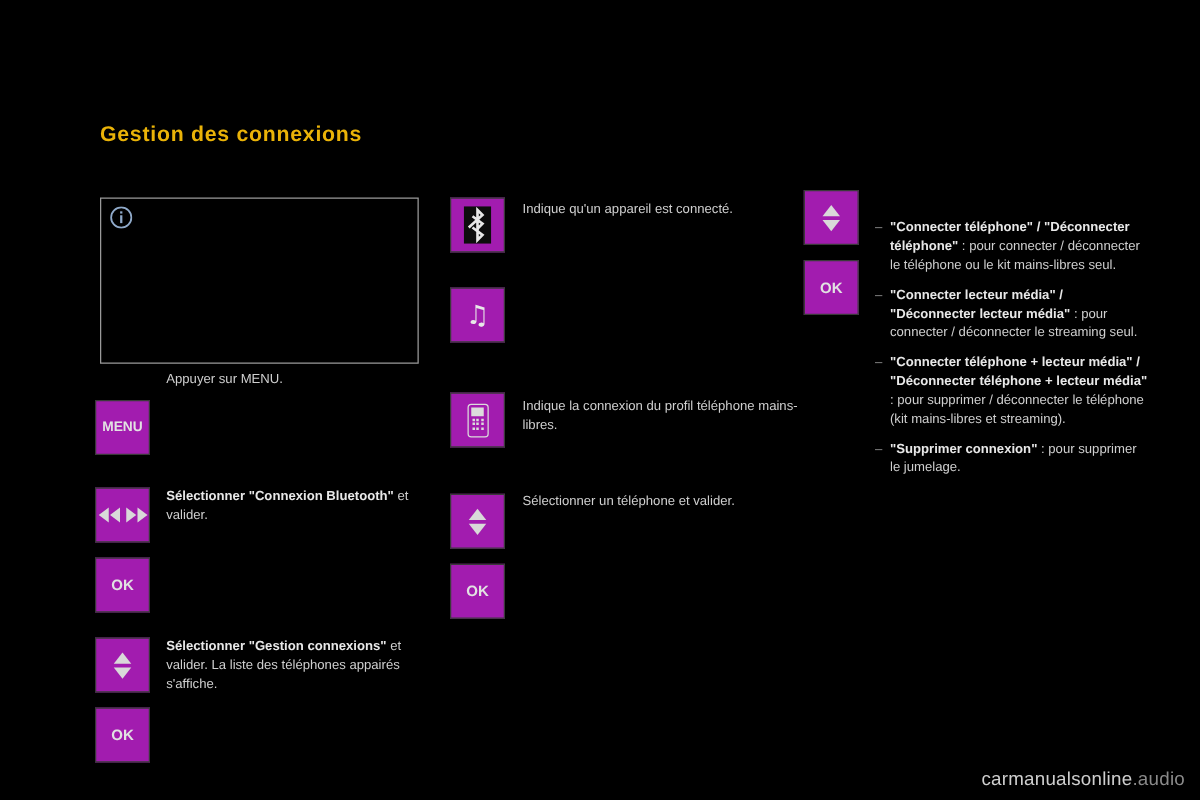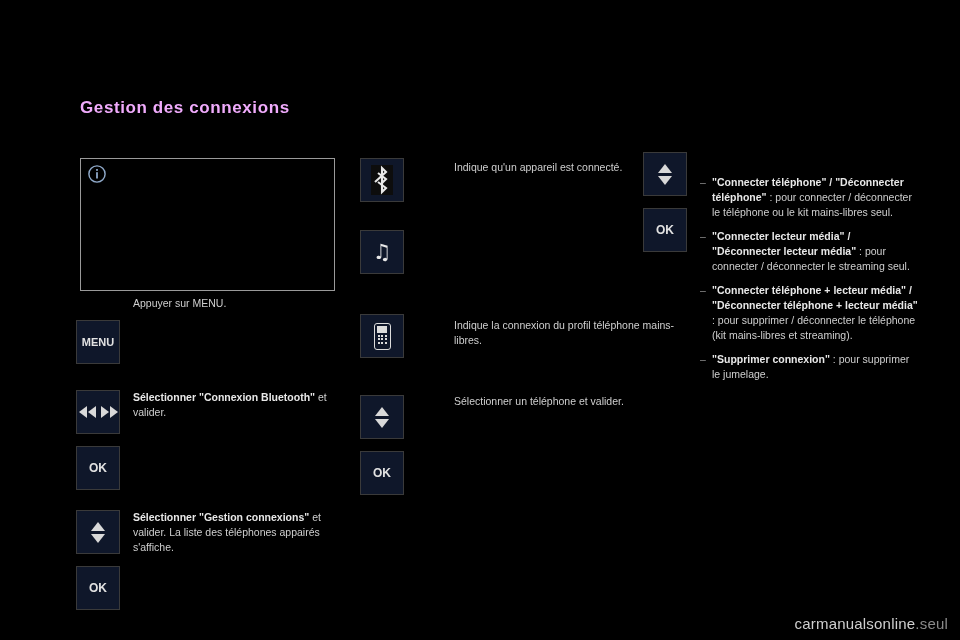--- a/index.html
+++ b/index.html
@@ -21,21 +21,21 @@
     height: 640px;
     background: #000;
   }
   
   .title {
     position: absolute;
     left: 80px;
     top: 98px;
     font-size: 17px;
     font-weight: bold;
-    color: #f0abfc;
+    color: #eab308;
     letter-spacing: 0.6px;
   }
 
   
   .info-box {
     position: absolute;
     left: 80px;
     top: 158px;
     width: 255px;
     height: 133px;
@@ -55,21 +55,21 @@
     top: 164px;
     width: 218px;
     font-size: 10.5px;
     line-height: 15.5px;
     color: #cfcfcf;
   }
 
   
   .tile {
     position: absolute;
-    background: #0f172a;
+    background: #a21caf;
     border: 1px solid #3a3a3a;
     box-sizing: border-box;
     color: #e2e2e2;
     display: flex;
     align-items: center;
     justify-content: center;
     font-size: 11px;
     font-weight: bold;
   }
   .tile-sq {
@@ -128,21 +128,20 @@
     color: #e8e8e8;
   }
 
   
   .col2-text {
     position: absolute;
     font-size: 10.5px;
     line-height: 15px;
     color: #cfcfcf;
     width: 230px;
-    margin-left: 36px;
   }
 
   
   .right-intro {
     position: absolute;
     left: 700px;
     top: 158px;
     font-size: 10.5px;
     line-height: 15px;
     color: #cfcfcf;
@@ -331,16 +330,16 @@
     </li>
     <li>
       <b>"Connecter téléphone + lecteur média" / "Déconnecter téléphone + lecteur média"</b><span> : pour supprimer / déconnecter le téléphone (kit mains-libres et streaming).</span>
     </li>
     <li>
       <b>"Supprimer connexion"</b><span> : pour supprimer le jumelage.</span>
     </li>
   </ul>
 
   <div class="watermark">
-    <span>carmanualsonline</span><span class="dim">.seul</span>
+    <span>carmanualsonline</span><span class="dim">.audio</span>
   </div>
 
 </div>
 
 </body></html>

